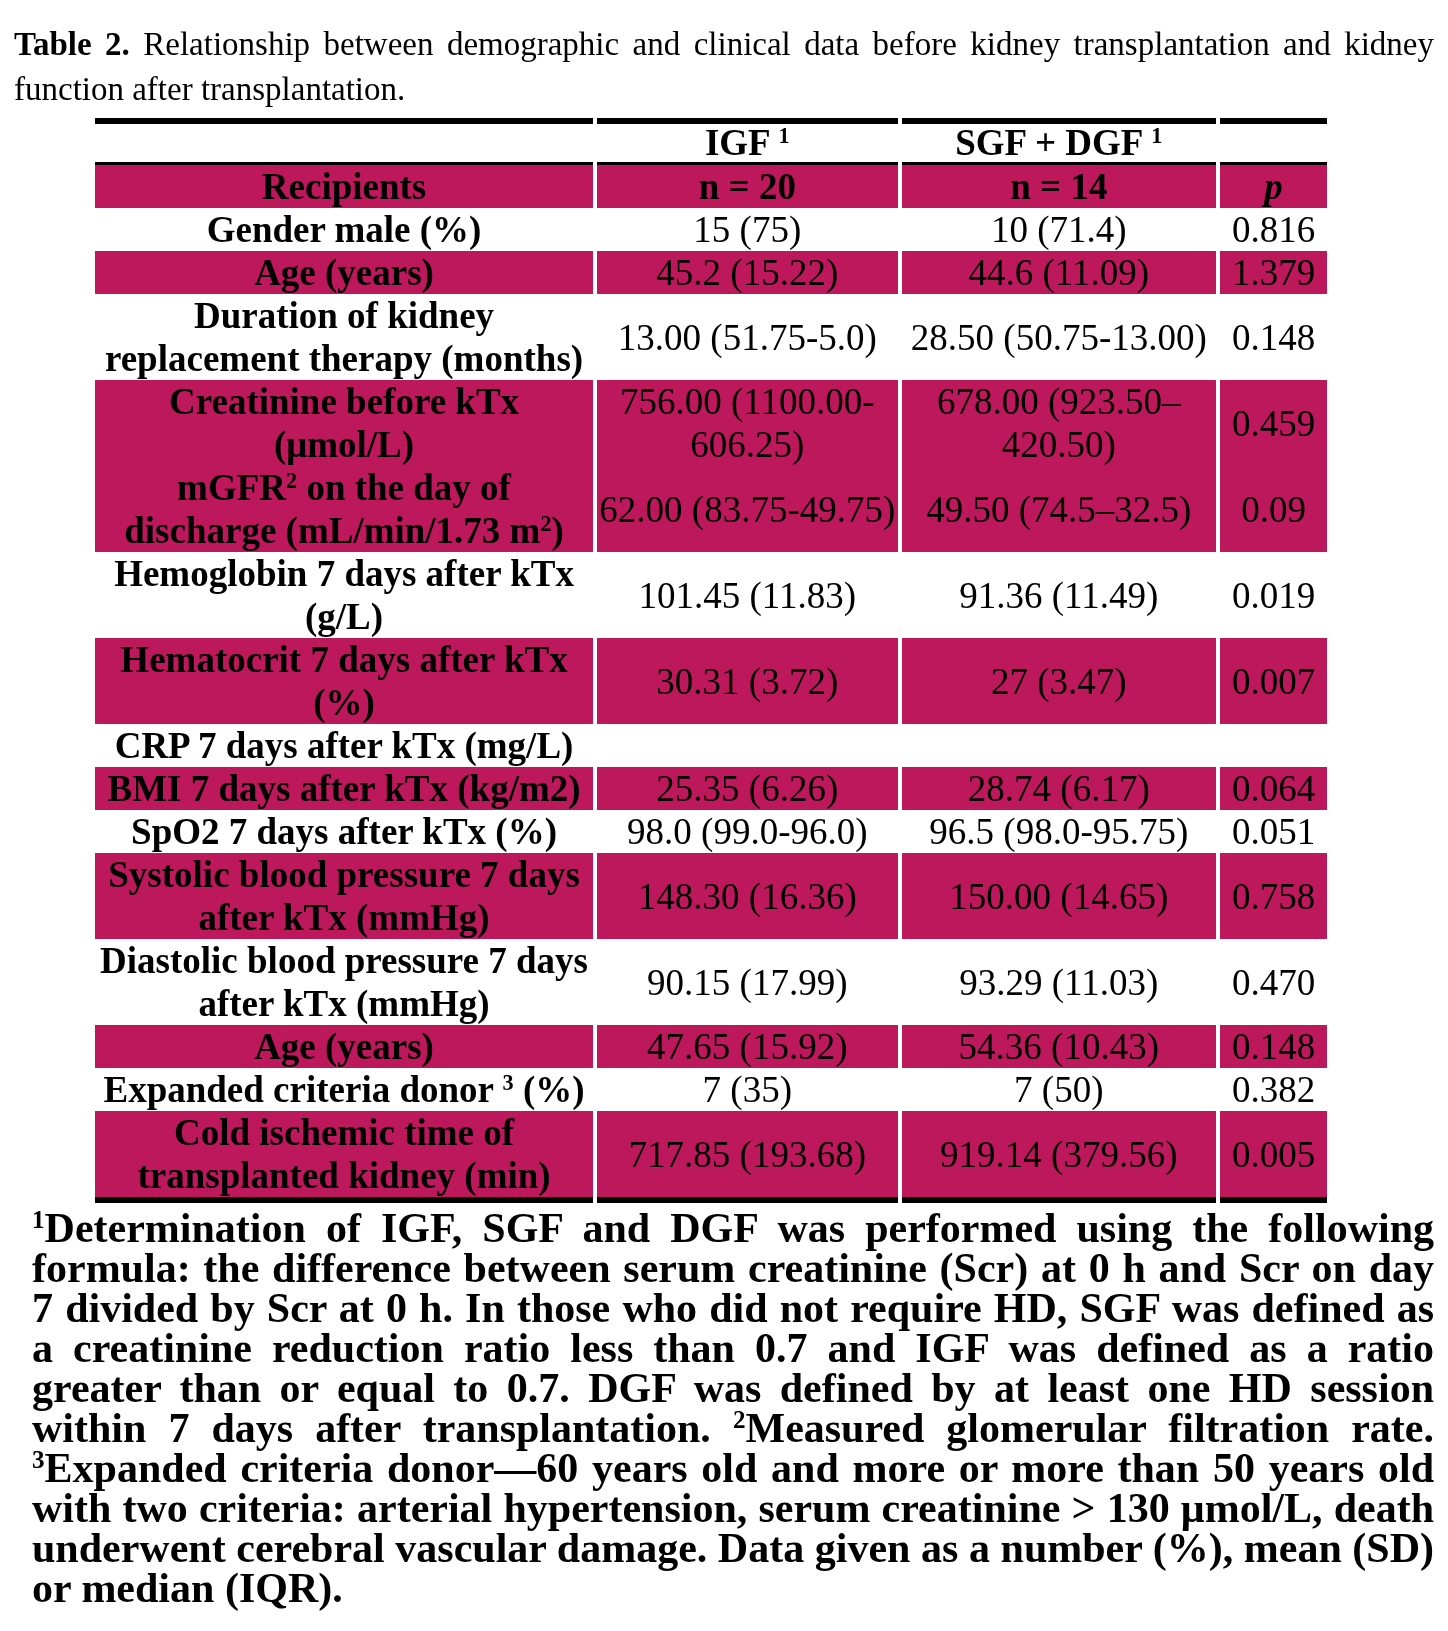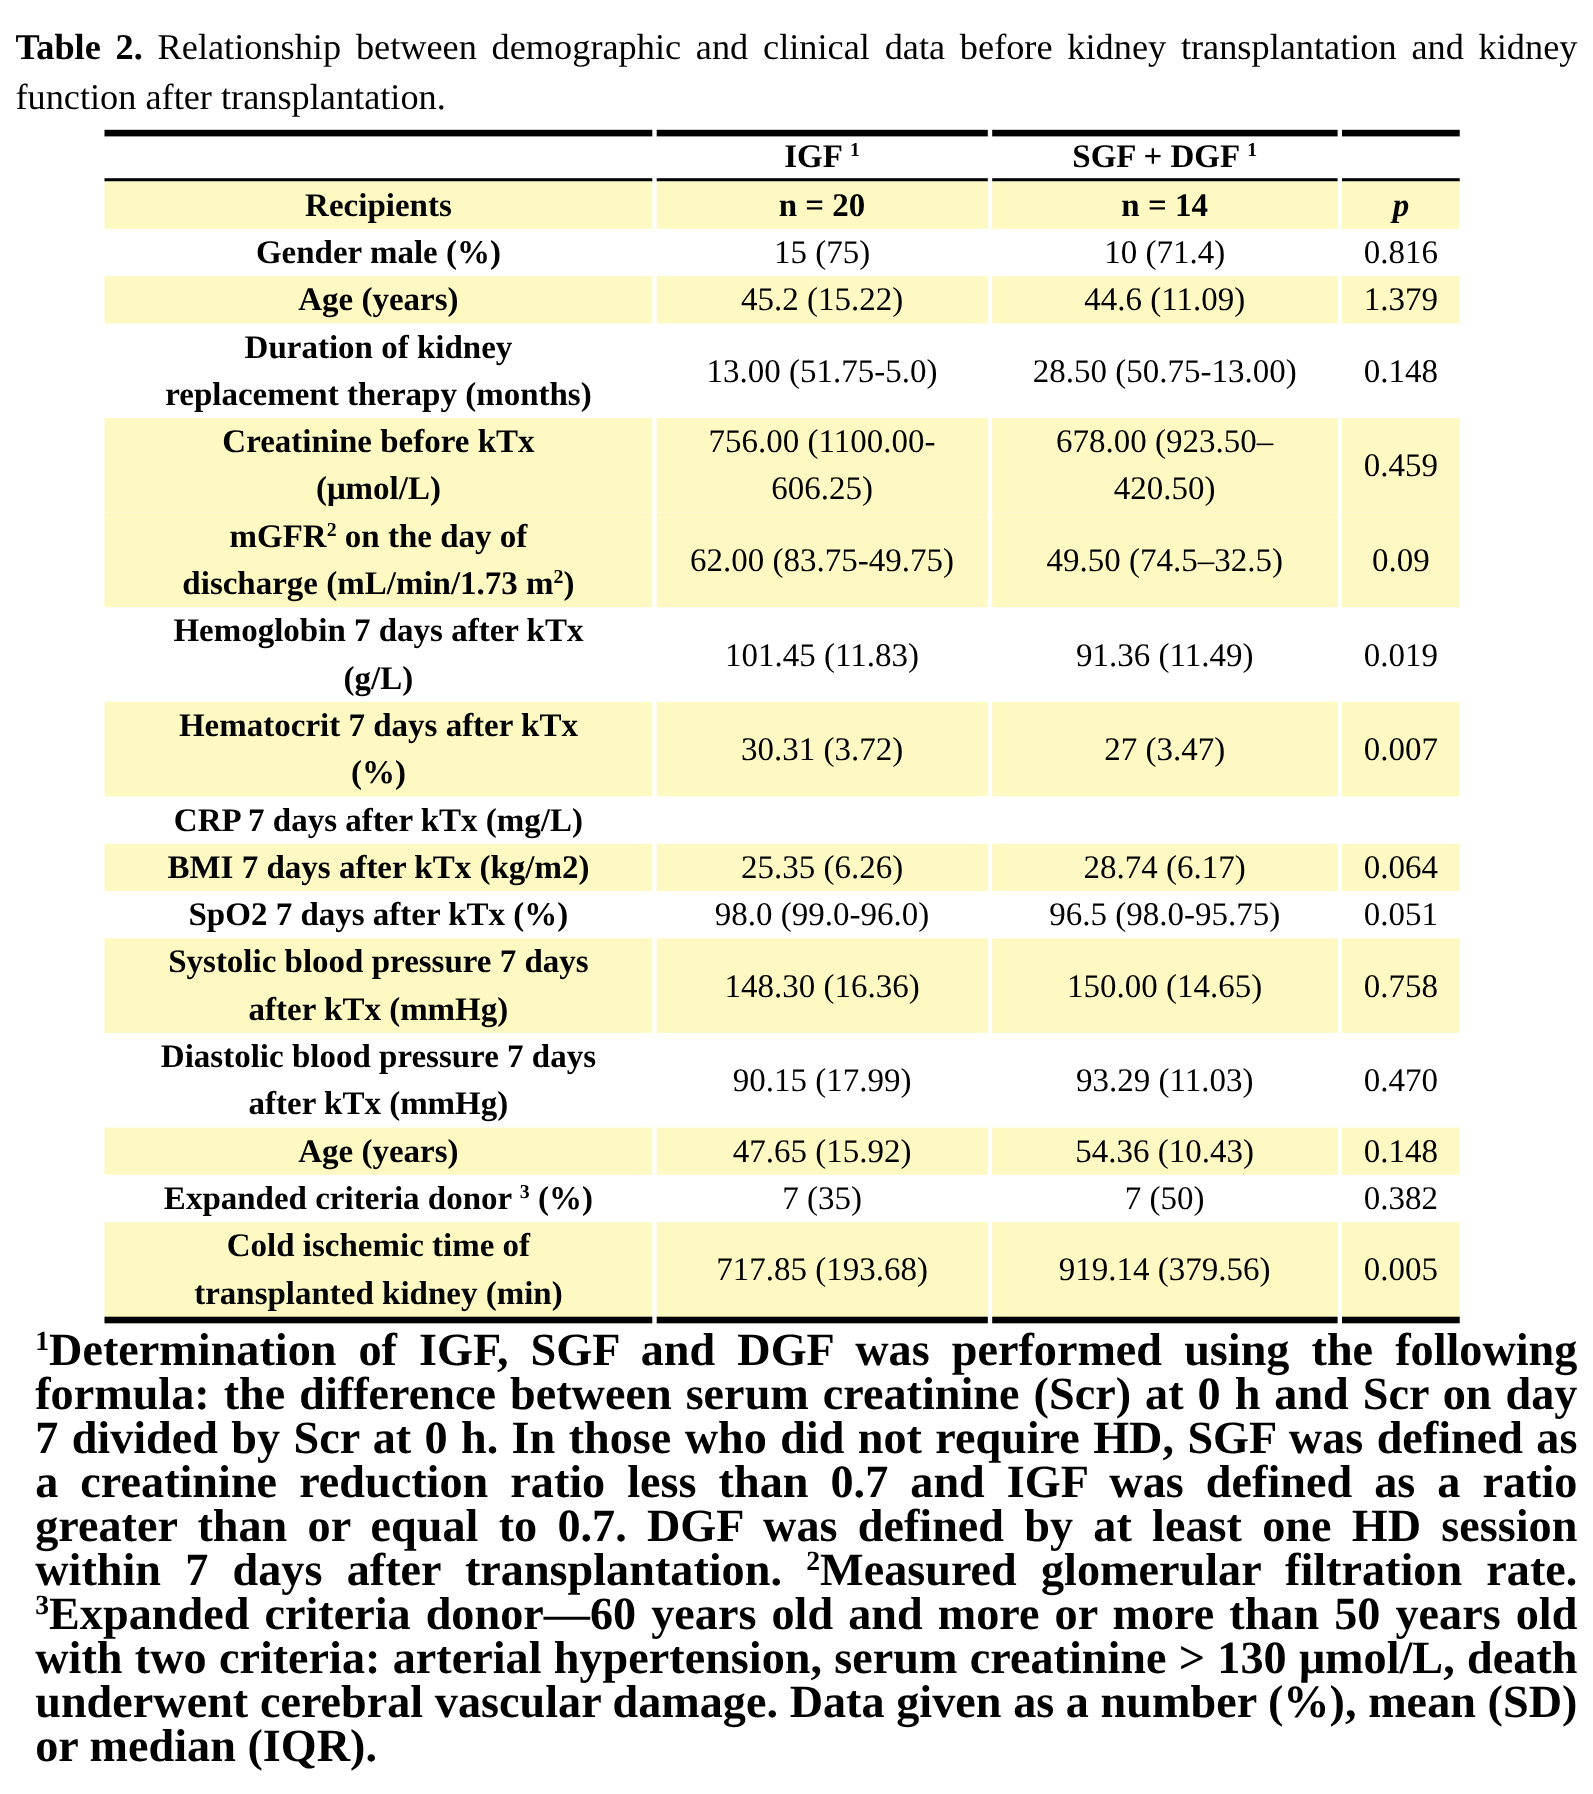--- a/index.html
+++ b/index.html
@@ -15,31 +15,31 @@
     margin:22px 14px 0 14px;
     font-size:33px; line-height:45px; text-align:justify;
   }
   .caption .cap-b { font-weight:bold; }
 
   
   .tablewrap { margin:6px 0 0 91px; width:1240px; }
   table {
     border-collapse:separate; border-spacing:4px 0;
     width:100%; table-layout:fixed;
-    font-size:30px; line-height:43px;
+    font-size:37px; line-height:43px;
   }
   col.c1{width:494px;} col.c2{width:298px;} col.c3{width:312px;} col.c4{width:106px;}
   th, td { text-align:center; vertical-align:middle; padding:0; font-weight:normal; }
   .grouprow th {
     border-top:6px solid #000; border-bottom:3px solid #000;
     font-weight:bold; height:47px; line-height:38px;
   }
   .subrow th { font-weight:bold; height:43px; }
   .subrow .pcol { font-style:italic; }
-  tr.shaded th, tr.shaded td { background:#fef9c3; }
+  tr.shaded th, tr.shaded td { background:#be185d; }
   tbody td.label { font-weight:bold; white-space:pre-line; }
   tbody td.val, tbody td.pval { white-space:pre-line; }
   tbody tr:last-child td { border-bottom:6px solid #000; }
 
   sup {
     font-size:0.60em; line-height:0; vertical-align:baseline;
     position:relative; top:-0.55em;
   }
 
   

